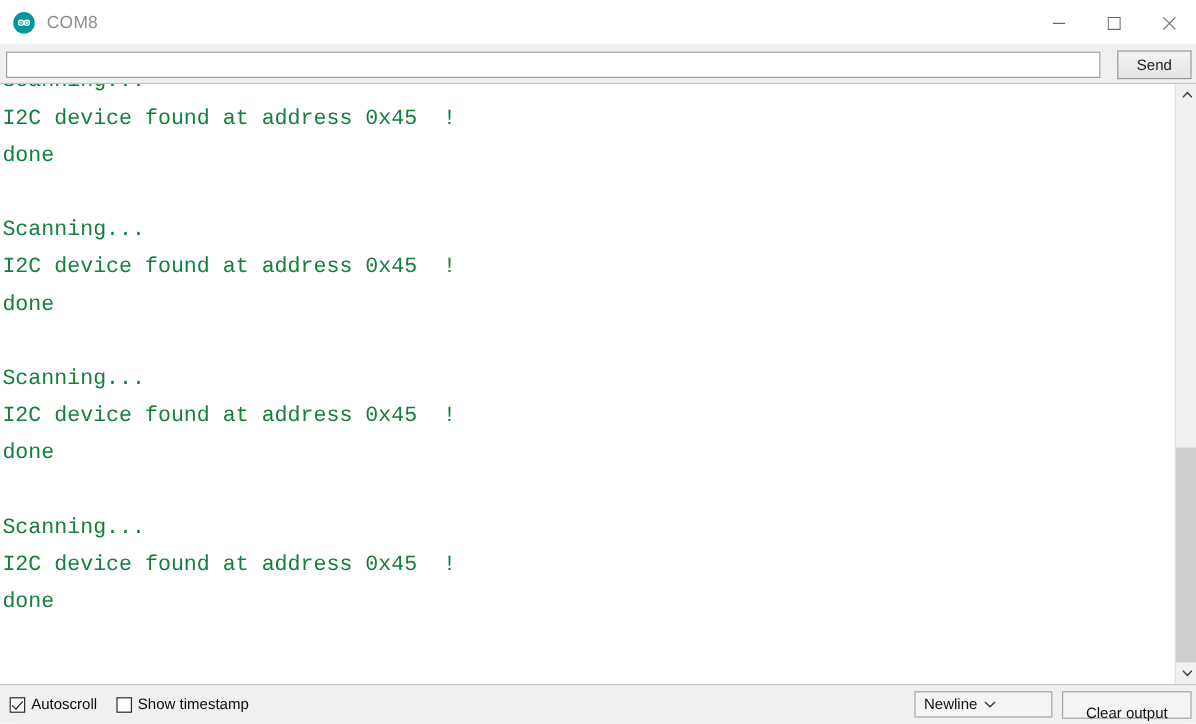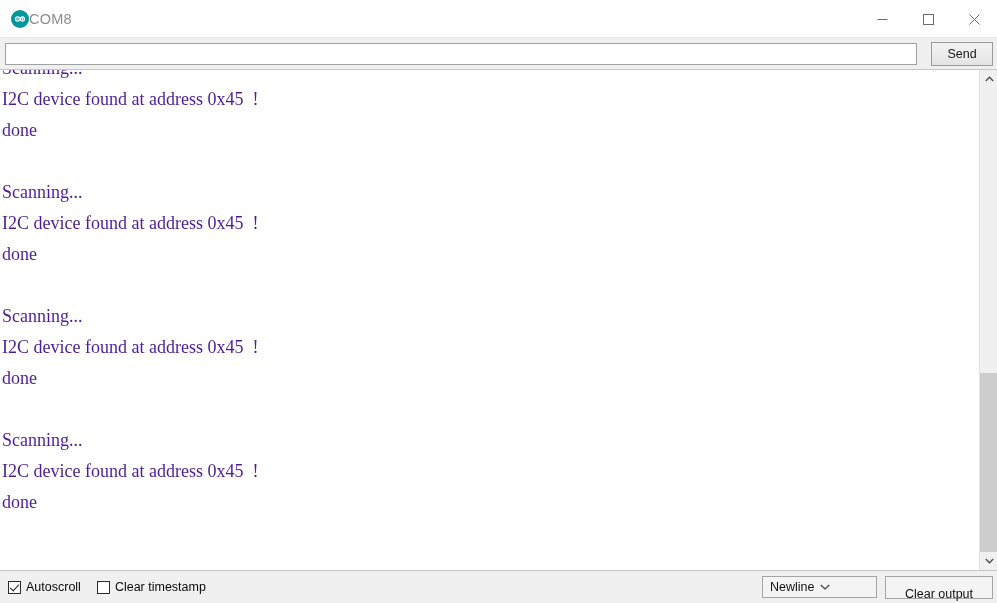--- a/index.html
+++ b/index.html
@@ -34,20 +34,21 @@
     display: flex;
     align-items: center;
     position: relative;
     border-bottom: 1px solid #e8e8e8;
     box-sizing: border-box;
   }
   .title-left {
     display: flex;
     align-items: center;
     padding-left: 11px;
+    gap: 10px;
   }
   .app-icon {
     width: 18px;
     height: 18px;
     border-radius: 50%;
     background: #00979d;
     display: flex;
     align-items: center;
     justify-content: center;
     flex-shrink: 0;
@@ -133,24 +134,24 @@
     flex: 1 1 auto;
     overflow: hidden;
     position: relative;
     padding: 0;
   }
   .console-inner {
     position: absolute;
     left: 0;
     top: -17px;
     width: 100%;
-    font-family: Liberation Serif, serif;
+    font-family: Liberation Mono, monospace;
     font-size: 18px;
     line-height: 31px;
-    color: #4c1d95;
+    color: #15803d;
     white-space: pre;
     padding-left: 2px;
     box-sizing: border-box;
   }
   .console-line {
     height: 31px;
     white-space: pre;
   }
 
   
@@ -339,21 +340,21 @@
     </div>
   </div>
 
   <div class="bottombar">
     <div class="chk-group">
       <span class="chkbox checked" id="chk-autoscroll"></span>
       <span class="chk-label">Autoscroll</span>
     </div>
     <div class="chk-group">
       <span class="chkbox" id="chk-timestamp"></span>
-      <span class="chk-label">Clear timestamp</span>
+      <span class="chk-label">Show timestamp</span>
     </div>
 
     <div class="spacer"></div>
 
     <div class="dropdown dd-line">
       <span>Newline</span>
       <span class="dd-caret">
         <svg width="10" height="6" viewBox="0 0 10 6">
           <polyline points="0.8,1 5,5 9.2,1" fill="none" stroke="#3c3c3c" stroke-width="1.2"></polyline>
         </svg>

